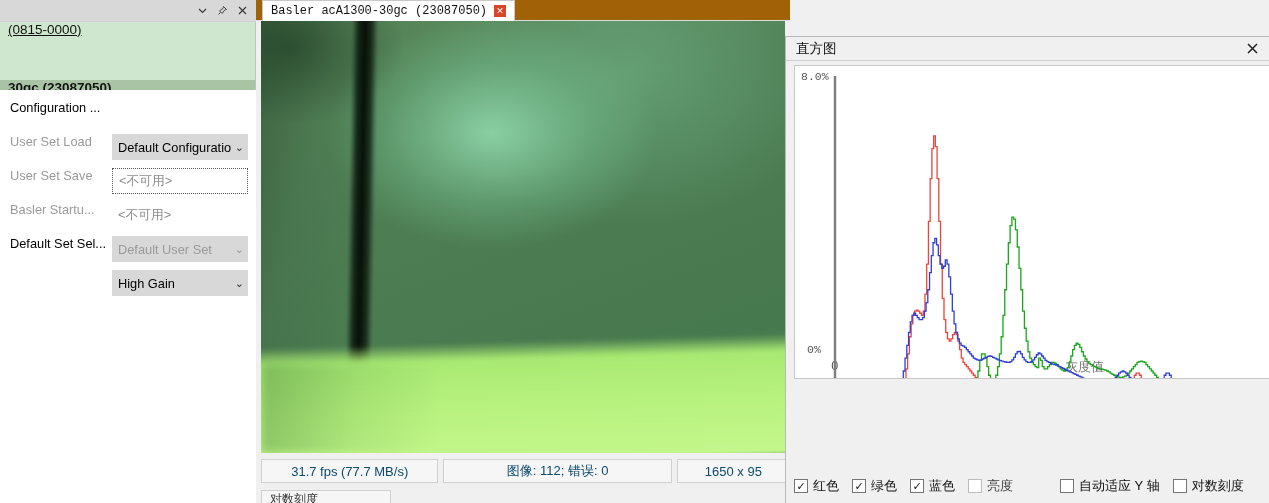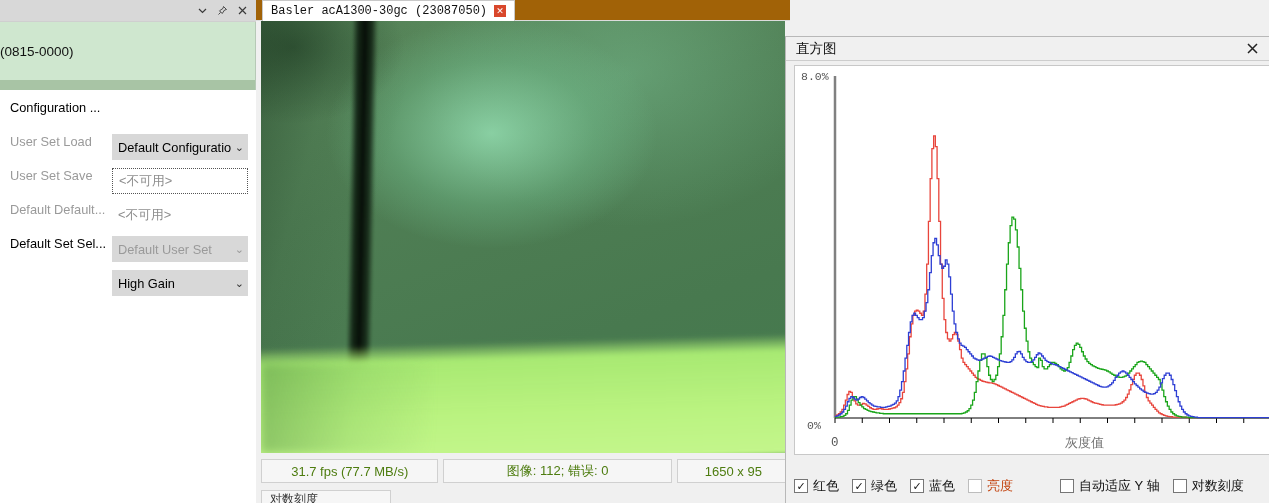--- a/index.html
+++ b/index.html
@@ -27,21 +27,21 @@
     width: 20px; height: 18px; display: flex; align-items: center; justify-content: center;
     color: #3a3a3a; font-size: 11px; line-height: 1;
   }
   .dock-title.active .ttl-btn { color: #1d1d1d; }
   .dock-title .ttl-btn svg { display:block; }
 
   #device-list {
     position: absolute; left: 0; top: 22px; width: 256px; height: 98px;
     background: #cfe7cf; border-right: 1px solid #b6c9b6; overflow: hidden;
   }
-  .dev-row { height: 40px; display: flex; align-items: center; padding-left: 0px; font-size: 13.5px; color:#111; }
+  .dev-row { height: 40px; display: flex; align-items: flex-start; padding-left: 8px; font-size: 13.5px; color:#111;text-decoration:underline; }
   .dev-row.r1 { height: 58px; }
   .dev-row.sel { background: #a8c4a5; font-weight: bold; }
 
   
   #param-dock { position: absolute; left: 0; top: 120px; width: 256px; height: 383px; background: #fff; }
   #param-title {
     position: absolute; left: 0; top: 0; right: 0; height: 22px;
     background: #3fa3ec;
     display: flex; align-items: center; justify-content: flex-end; padding-right: 4px;
   }
@@ -115,21 +115,21 @@
   .g-floorshadow {
     position:absolute; left:0px; bottom:0px; width: 170px; height: 90px;
     background: linear-gradient(100deg, rgba(90,150,70,0.55) 0%, rgba(120,185,90,0.25) 55%, rgba(0,0,0,0) 100%);
     filter: blur(5px);
   }
 
   #cam-status { position: absolute; left: 5px; top: 458px; width: 529px; height: 26px; display: flex; gap: 5px; align-items: center; }
   .stat-cell {
     height: 24px; border: 1px solid #d0d0d0; background: #f6f6f6;
     display: flex; align-items: center; justify-content: center;
-    font-size: 13px; color: #4d7c0f;
+    font-size: 13px; color: #0c4a6e;
   }
   #stat-fps { width: 188px; }
   #stat-img { width: 242px; }
   #stat-size { width: 120px; }
   #cam-bottom-tab {
     position: absolute; left: 5px; top: 490px; width: 130px; height: 13px;
     border: 1px solid #d0d0d0; border-bottom: none; background: #f6f6f6;
     overflow: hidden; font-size: 12px; color: #333; padding-left: 8px;
   }
 
@@ -139,42 +139,42 @@
     background: #f0f0f0; border: 1px solid #b8b8b8; border-right: none; border-bottom: none;
   }
   #hist-title {
     position: absolute; left: 0; top: 0; width: 483px; height: 24px;
     background: #f0f0f0; border-bottom: 1px solid #cdcdcd;
     display: flex; align-items: center; padding: 0 6px 0 10px;
   }
   #hist-title .t { flex: 1; font-size: 13.5px; color: #111; }
   #hist-close { width: 22px; height: 20px; display:flex; align-items:center; justify-content:center; color:#222; font-size:13px; }
   #hist-plot {
-    position: absolute; left: 8px; top: 28px; width: 476px; height: 390px;
+    position: absolute; left: 8px; top: 28px; width: 476px; height: 314px;
     background: #fff; border: 1px solid #c8c8c8; border-right: none; overflow: hidden;
   }
   #hist-plot .ylab { position: absolute; left: 6px; top: 4px; font-size: 11.5px; color: #555; font-family:"Liberation Mono", monospace; }
   #hist-plot .ylab0 { position: absolute; left: 12px; bottom: 22px; font-size: 11.5px; color: #555; font-family:"Liberation Mono", monospace; }
   #hist-plot .xlab0 { position: absolute; left: 36px; bottom: 4px; font-size: 12.5px; color: #555; font-family:"Liberation Mono", monospace; }
   #hist-plot .xname { position: absolute; left: 270px; bottom: 2px; font-size: 13px; color: #737373; }
   #hist-svg { position: absolute; left: 0; top: 0; }
 
   #hist-checks {
     position: absolute; left: 8px; top: 437px; width: 476px; height: 24px;
     display: flex; align-items: center; font-size: 13px; color: #111;
   }
   .chk { display: flex; align-items: center; gap: 5px; margin-right: 13px; }
   .chk .bx {
     width: 14px; height: 14px; border: 1px solid #767676; background: #fff;
     display: flex; align-items: center; justify-content: center;
     font-size: 11px; line-height: 1; color: #111;
   }
   .chk .bx.off { border-color: #bdbdbd; }
   .chk .lb { color: #111; }
-  .chk.disabled .lb { color: #c2410c; }
+  .chk.disabled .lb { color: #404040; }
   .spacer { width: 34px; }
 
   #hist-stats {
     position: absolute; left: 8px; top: 465px; width: 476px; height: 30px;
     display: flex; align-items: center; font-size: 13.5px; color: #111;
   }
   .stat-g { display: flex; align-items: baseline; gap: 6px; }
   .stat-g .v { color: #111; }
   #copy-btn {
     position: absolute; right: 4px; top: 466px; width: 88px; height: 26px;
@@ -263,21 +263,21 @@
     </div>
     <div class="ptr">
       <div class="pcol-f dim">User Set Load</div>
       <div class="pcol-v"></div>
     </div>
     <div class="ptr">
       <div class="pcol-f dim">User Set Save</div>
       <div class="pcol-v"></div>
     </div>
     <div class="ptr">
-      <div class="pcol-f dim">Default Default...</div>
+      <div class="pcol-f dim">Basler Startu...</div>
       <div class="pcol-v"></div>
     </div>
     <div class="ptr">
       <div class="pcol-f">Default Set Sel...</div>
       <div class="pcol-v"></div>
     </div>
 
     <div class="cellbox cb-combo" style="top:44px">
       <span>Default Configuratio</span>
       <span class="chev">⌄</span>

